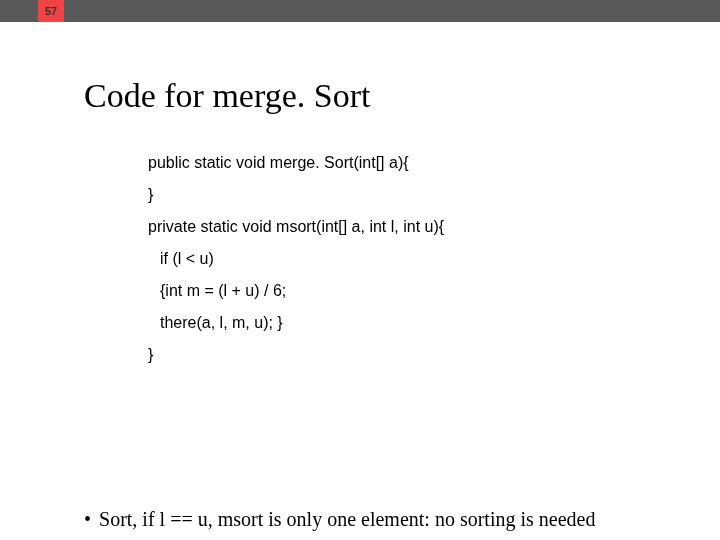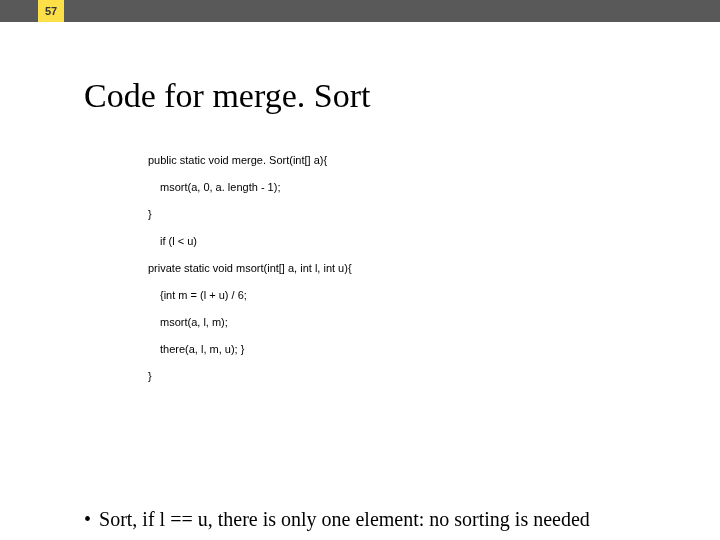--- a/index.html
+++ b/index.html
@@ -10,21 +10,21 @@
     height: 22px;
     background: #595959;
     position: relative;
   }
   .page-num-box {
     position: absolute;
     left: 38px;
     top: 0;
     width: 26px;
     height: 22px;
-    background: #fde047;
+    background: #ef4444;
     font-family: Arial, Helvetica, sans-serif;
     font-size: 11px;
     color: #333;
     display: flex;
     align-items: center;
     justify-content: center;
     font-weight: bold;
   }
   .slide {
     position: absolute;
@@ -40,21 +40,21 @@
     top: 38px;
     font-size: 34px;
     font-weight: normal;
     color: #000;
   }
   .code-block {
     position: absolute;
     left: 100px;
     top: 116px;
     font-family: Arial, Helvetica, sans-serif;
-    font-size: 11px;
+    font-size: 16px;
     line-height: 1.0;
     color: #000;
   }
   .code-line { margin-bottom: 16px; white-space: pre; display:block; }
   .indent1 { padding-left: 12px; }
   .bullet {
     position: absolute;
     left: 36px;
     top: 469px;
     font-size: 20px;
@@ -75,30 +75,28 @@
 <div class="header-bar">
   <div class="page-num-box">57</div>
 </div>
 
 <div class="slide">
 
   <div class="title">Code for merge. Sort</div>
 
   <div class="code-block">
     <span class="code-line">public static void merge. Sort(int[] a){</span>
-    <span class="code-line indent1">msort(a, 0, a. length - 1);</span>
     <span class="code-line">}</span>
+    <span class="code-line">private static void msort(int[] a, int l, int u){</span>
     <span class="code-line indent1">if (l &lt; u)</span>
-    <span class="code-line">private static void msort(int[] a, int l, int u){</span>
     <span class="code-line indent1">{int m = (l + u) / 6;</span>
-    <span class="code-line indent1">msort(a, l, m);</span>
     <span class="code-line indent1">there(a, l, m, u); }</span>
     <span class="code-line">}</span>
   </div>
 
   <div class="bullet">
     <span class="bullet-dot">•</span>
     <span class="bullet-text">
-      <span>Sort, if </span><span class="mono">l == u</span><span>, there is only one element: no sorting is needed</span>
+      <span>Sort, if </span><span class="mono">l == u</span><span>, msort is only one element: no sorting is needed</span>
     </span>
   </div>
 
 </div>
 
 </body></html>

